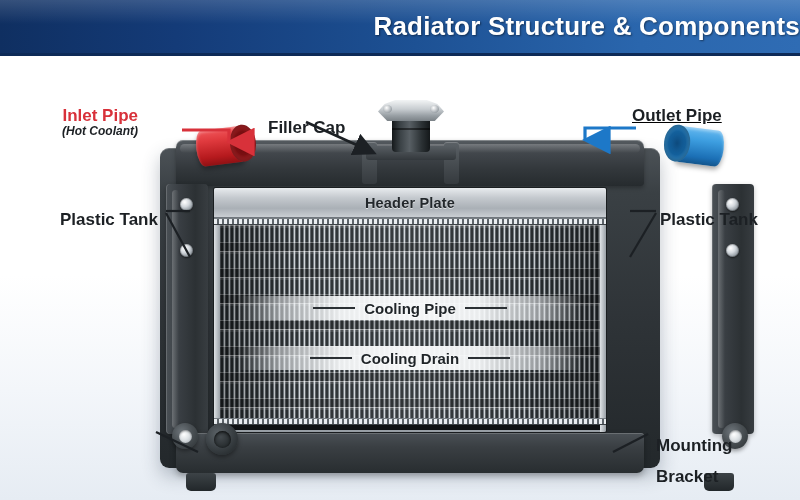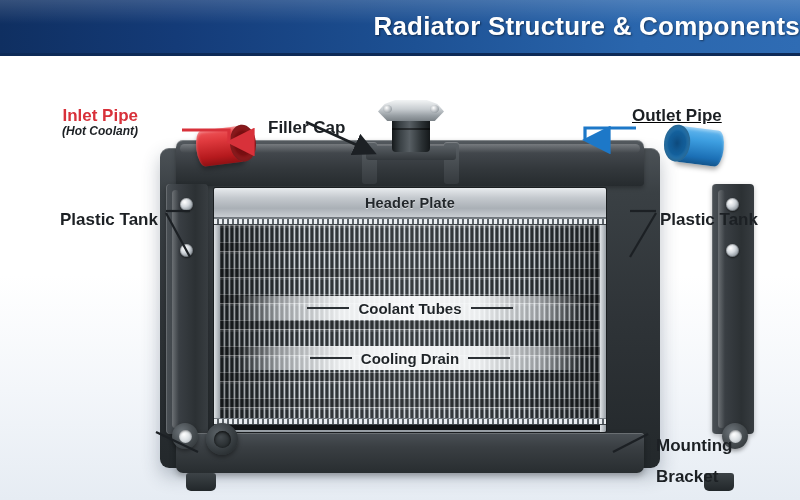--- a/index.html
+++ b/index.html
@@ -331,21 +331,21 @@
       <div class="tube-row top"></div>
       <div class="tube-row bottom"></div>
 
       <div class="header-plate">
         <span class="header-plate-text">Header Plate</span>
       </div>
 
       <div class="band" id="band-tubes">
         <div class="plate"></div>
         <span class="dash"></span>
-        <span class="band-text">Coolant Tubes</span>
+        <span class="band-text">Cooling Pipe</span>
         <span class="dash"></span>
       </div>
 
       <div class="band" id="band-fins">
         <div class="plate"></div>
         <span class="dash"></span>
         <span class="band-text">Cooling Drain</span>
         <span class="dash"></span>
       </div>
     </div>

